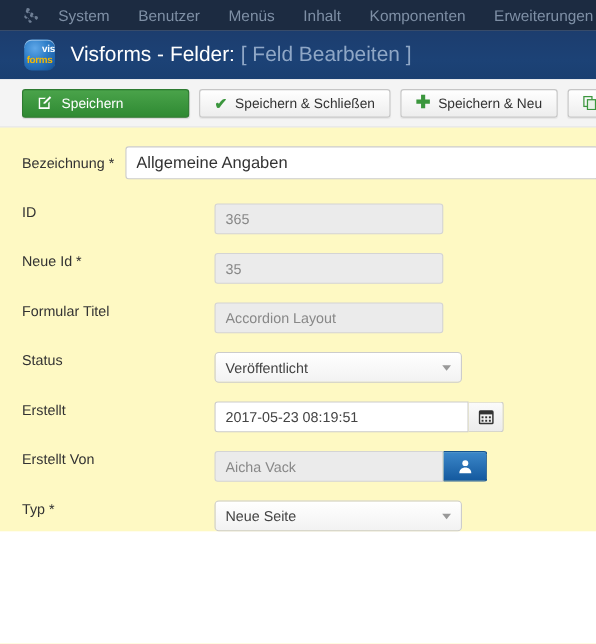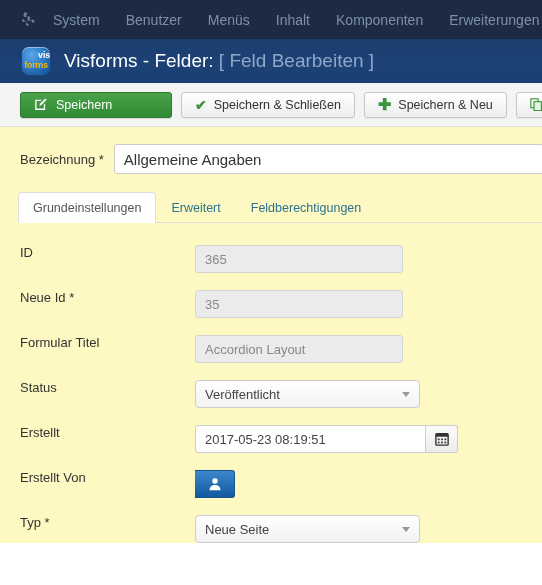--- a/index.html
+++ b/index.html
@@ -12,21 +12,21 @@
     overflow: hidden;
     background: #ffffff;
     font-family: "Liberation Sans", sans-serif;
     font-size: 13px;
     color: #333333;
     -webkit-font-smoothing: antialiased;
   }
 
   
   .admin-bar {
-    height: 39px;
+    height: 28px;
     background: #1c2b41;
     display: flex;
     align-items: center;
     padding-left: 18px;
     box-sizing: border-box;
   }
   .joomla-logo {
     width: 17px;
     height: 17px;
     margin-right: 18px;
@@ -376,31 +376,20 @@
 <div class="content">
 
   <div class="field-title-row">
     <div class="field-title-label">
       <span>Bezeichnung</span>
       <span class="req">*</span>
     </div>
     <input class="title-input" type="text" value="Allgemeine Angaben" style="">
   </div>
 
-  <div class="tabs">
-    <div class="tab active">
-      <span>Grundeinstellungen</span>
-    </div>
-    <div class="tab">
-      <span>Erweitert</span>
-    </div>
-    <div class="tab">
-      <span>Feldberechtigungen</span>
-    </div>
-  </div>
 
   <div class="form-body">
 
     <div class="form-row">
       <div class="form-label">
         <span>ID</span>
         <span></span>
       </div>
       <div class="ctl-wrap">
         <input class="input-ro" type="text" readonly="" value="365" style="">
@@ -463,20 +452,21 @@
         </div>
       </div>
     </div>
 
     <div class="form-row">
       <div class="form-label">
         <span>Erstellt Von</span>
         <span></span>
       </div>
       <div class="ctl-wrap">
+        <input class="input-ro ro-left" type="text" readonly="" value="Aicha Vack" style="">
         <div class="addon-btn-blue">
           <span class="ico">
             <svg width="14" height="14" viewBox="0 0 16 16">
               <circle cx="8" cy="4.6" r="3.1" fill="#ffffff"></circle>
               <path d="M1.8 15c0-3.6 2.8-5.8 6.2-5.8s6.2 2.2 6.2 5.8z" fill="#ffffff"></path>
             </svg>
           </span>
         </div>
       </div>
     </div>

